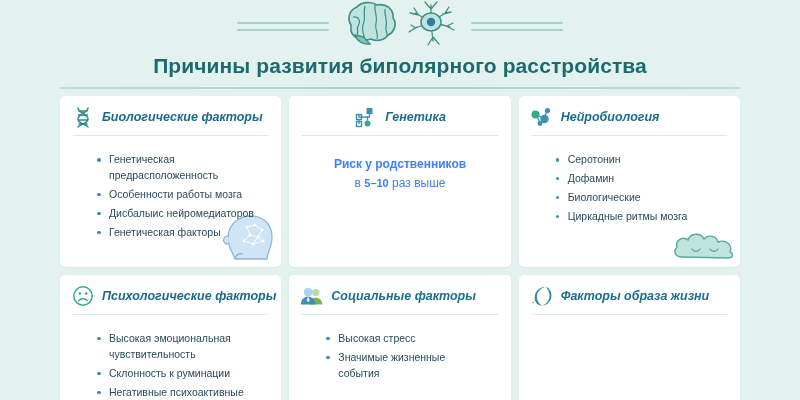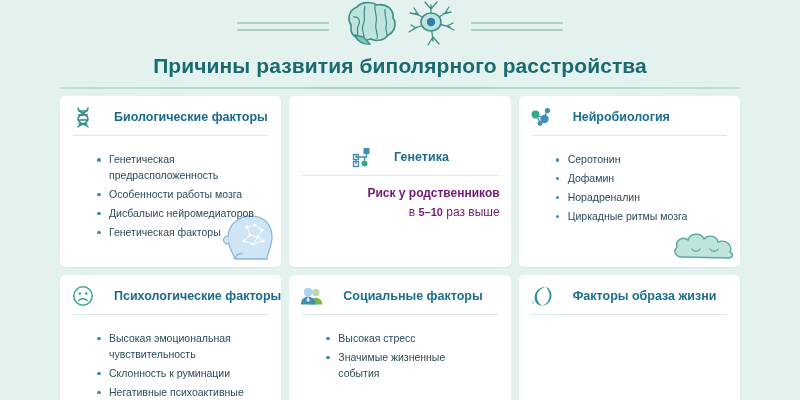--- a/index.html
+++ b/index.html
@@ -81,25 +81,25 @@
     overflow: hidden;
     box-shadow: 0 1px 2px rgba(40,90,90,0.07);
   }
   .card.row1 { min-height: 106px; }
   .card.row2 { min-height: 110px; }
   .card.genetics { min-height: 78px; }
 
   .card-head {
     display: flex;
     align-items: center;
-    gap: 19px;
+    gap: 7px;
+    font-style: italic;
   }
   .card.genetics .card-head {
     justify-content: center;
-    margin-top: 40px;
   }
   .card-icon {
     flex: 0 0 auto;
     width: 24px;
     height: 24px;
     display: flex;
     align-items: center;
     justify-content: center;
   }
   .card-title {
@@ -137,26 +137,26 @@
     left: 0;
     top: 6px;
     width: 3.5px;
     height: 3.5px;
     border-radius: 50%;
     background: #3f8fb5;
   }
 
   
   .gen-body {
-    text-align: right;
-    color: #701a75;
+    text-align: center;
+    color: #3b82f6;
     font-size: 12px;
     line-height: 1.55;
     font-weight: bold;
-    margin-top: 8px;
+    margin-top: 19px;
   }
   .gen-body .l2 { font-weight: normal; }
   .gen-body .big {
     font-size: 11px;
     font-weight: bold;
   }
 
   
   .deco {
     position: absolute;
@@ -295,21 +295,21 @@
           <circle cx="17.5" cy="4.5" r="2.6" fill="#3f8fb5"></circle>
           <circle cx="10" cy="17.5" r="2.4" fill="#3f8fb5"></circle>
         </svg>
       </span>
       <span class="card-title">Нейробиология</span>
     </div>
     <div class="head-rule"></div>
     <ul class="bullets">
       <li>Серотонин</li>
       <li>Дофамин</li>
-      <li>Норадреналин</li>
+      <li>Биологические</li>
       <li>Циркадные ритмы мозга</li>
     </ul>
     <span class="deco cloud">
       <svg width="66" height="34" viewBox="0 0 66 34">
         <path d="M10 30 C3 30 1 24 5 20 C3 13 11 9 16 13 C18 6 29 5 32 12 C36 7 45 9 46 15 C54 12 61 18 58 25 C62 27 61 31 56 31 Z" fill="#bfe3dd" stroke="#5aa99f" stroke-width="1.4"></path>
         <path d="M20 22 C22 25 26 25 28 22" fill="none" stroke="#5aa99f" stroke-width="1.3" stroke-linecap="round"></path>
         <path d="M38 22 C40 25 44 25 46 22" fill="none" stroke="#5aa99f" stroke-width="1.3" stroke-linecap="round"></path>
       </svg>
     </span>
   </div>

